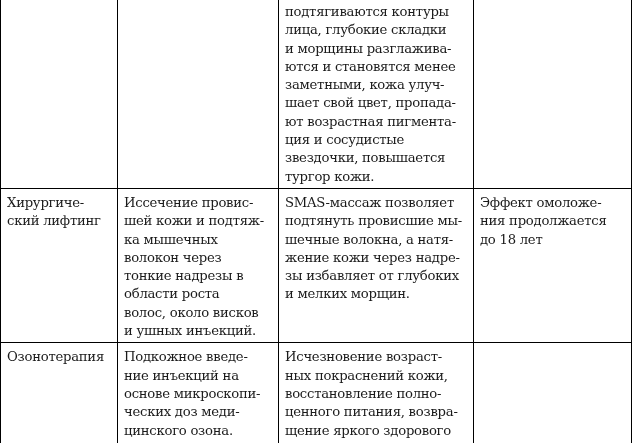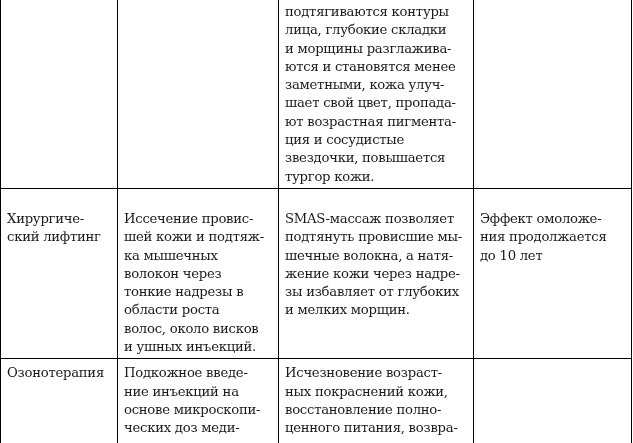--- a/index.html
+++ b/index.html
@@ -18,21 +18,21 @@
     vertical-align: top;
     padding: 1px 6px 2px 6px;
     white-space: pre-line;
     margin-left: 22px;
   }
   .c1 { width: 104px; }
   .c2 { width: 148px; }
   .c3 { width: 182px; }
   .c4 { width: 145px; }
   .r1 td { height: 168px; padding-top: 4px; }
-  .r2 td { height: 126px; padding-top: 21px; }
+  .r2 td { height: 126px; padding-top: 5px; }
   .r3 td { height: 138px; padding-top: 5px; }
 </style>
 </head>
 <body>
 
 <table class="table">
   <tbody>
       <tr class="r1">
     <td class="c1"></td>
     <td class="c2"></td>
@@ -60,21 +60,21 @@
 волос, около висков
 и ушных инъекций.</td>
     <td class="c3">SMAS-массаж позволяет
 подтянуть провисшие мы-
 шечные волокна, а натя-
 жение кожи через надре-
 зы избавляет от глубоких
 и мелких морщин.</td>
     <td class="c4">Эффект омоложе-
 ния продолжается
-до 10 лет</td>
+до 18 лет</td>
   </tr>
   <tr class="r3">
     <td class="c1">Озонотерапия</td>
     <td class="c2">Подкожное введе-
 ние инъекций на
 основе микроскопи-
 ческих доз меди-
 цинского озона.</td>
     <td class="c3">Исчезновение возраст-
 ных покраснений кожи,

